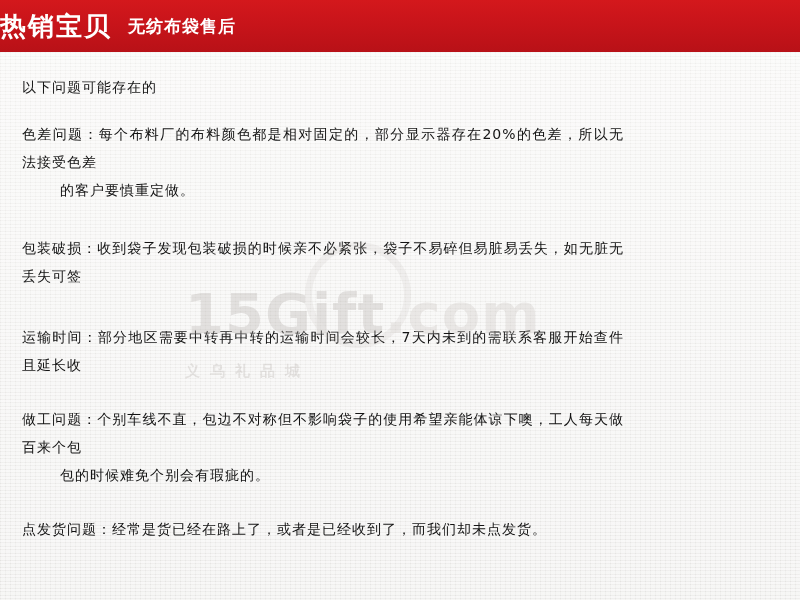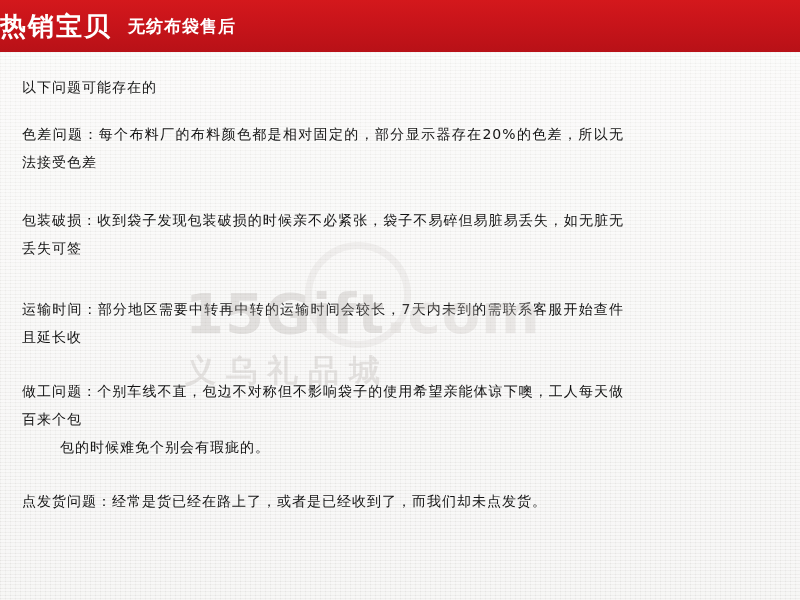--- a/index.html
+++ b/index.html
@@ -129,22 +129,22 @@
     color: #b0aaa6;
     letter-spacing: 1px;
     line-height: 1;
     font-family: "DejaVu Sans", "Liberation Sans", sans-serif;
     text-shadow: 0 1px 0 rgba(255,255,255,0.6);
   }
   .wm-main .dot {
     color: #c9c3bf;
   }
   .wm-sub {
-    margin-top: 8px;
-    font-size: 31px;
+    margin-top: 20px;
+    font-size: 15px;
     letter-spacing: 10px;
     color: #b5afab;
     font-weight: bold;
     text-shadow: 0 1px 0 rgba(255,255,255,0.6);
   }
   .wm-ring {
     position: absolute;
     left: 120px;
     top: -44px;
     width: 92px;
@@ -165,20 +165,21 @@
   </div>
 
   <div class="content">
 
     <p class="intro">以下问题可能存在的</p>
 
     <div class="qa-list">
 
       <div class="qa-item gap-a">
         <span class="q-label">色差问题：</span><span class="q-body">每个布料厂的布料颜色都是相对固定的，部分显示器存在20%的色差，所以无法接受色差</span>
+        <span class="qa-indent">的客户要慎重定做。</span>
       </div>
 
       <div class="qa-item gap-b">
         <span class="q-label">包装破损：</span><span class="q-body">收到袋子发现包装破损的时候亲不必紧张，袋子不易碎但易脏易丢失，如无脏无丢失可签</span>
       </div>
 
       <div class="qa-item gap-c">
         <span class="q-label">运输时间：</span><span class="q-body">部分地区需要中转再中转的运输时间会较长，7天内未到的需联系客服开始查件且延长收</span>
       </div>
 

